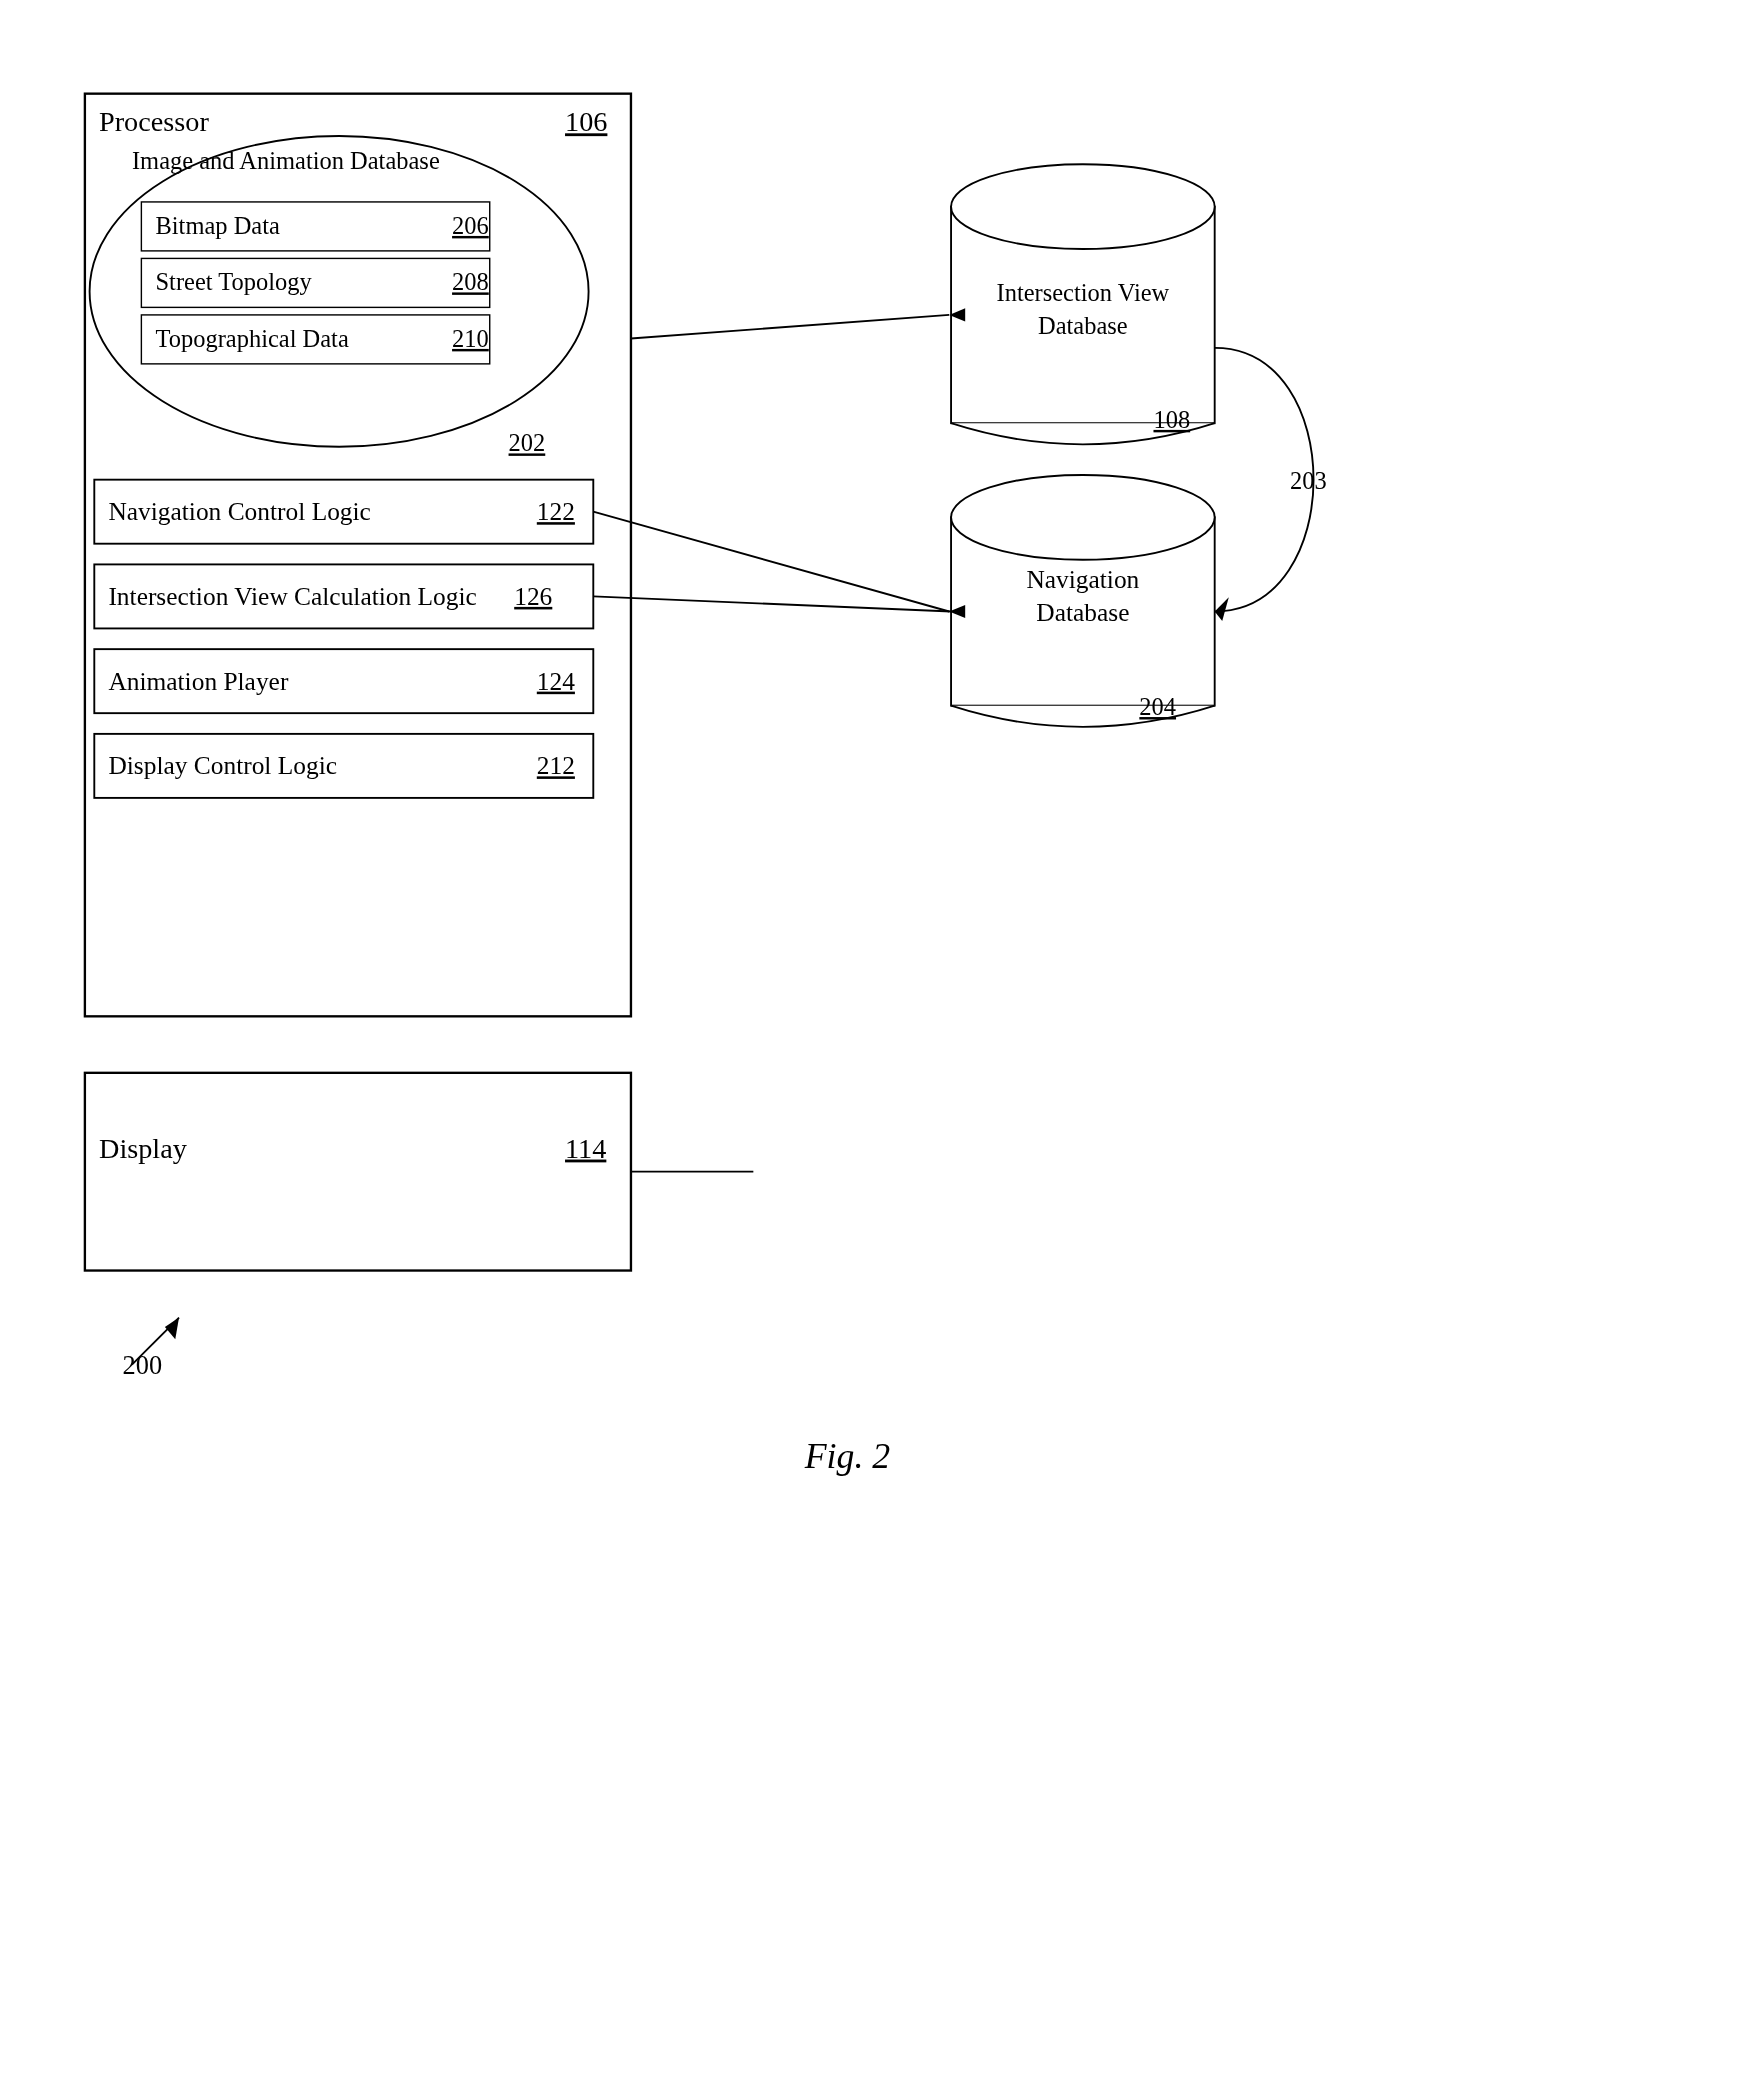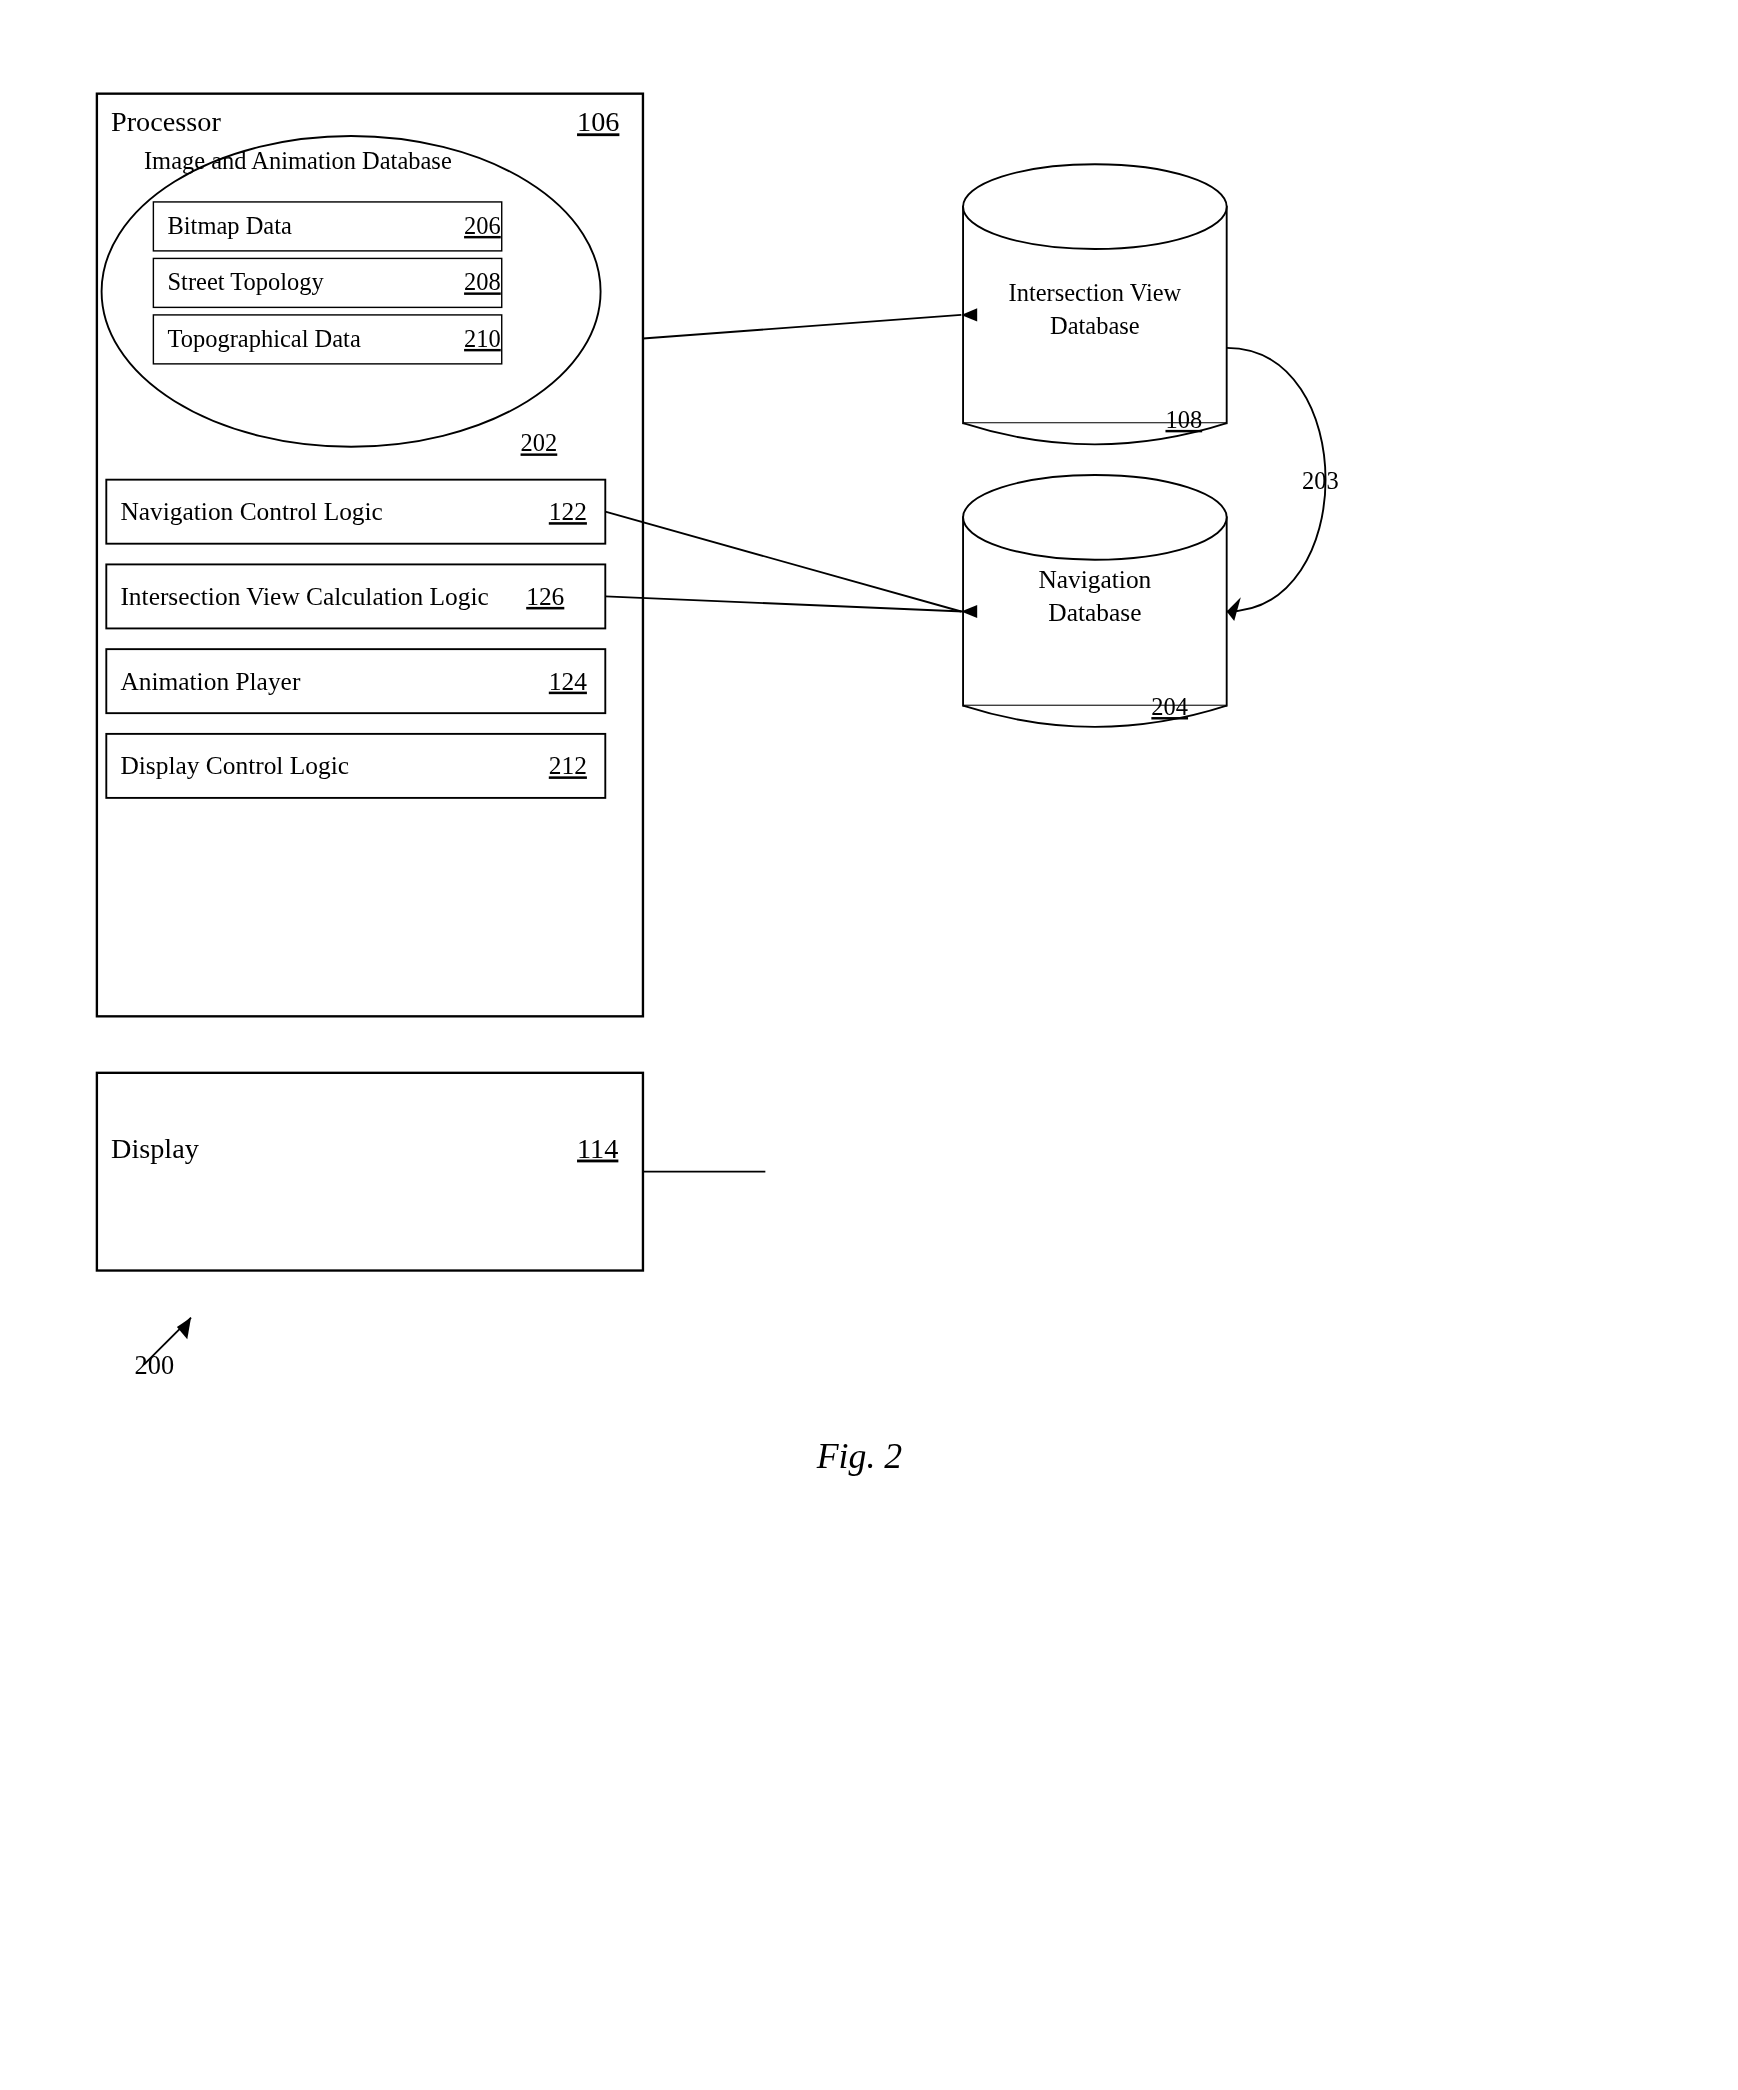--- a/index.html
+++ b/index.html
@@ -8,21 +8,21 @@
       font-family: 'Times New Roman', Times, serif;
       width: 1738px;
       height: 2090px;
       position: relative;
       overflow: hidden;
     }
 
     .diagram-container {
       position: absolute;
       top: 56px;
-      left: 59px;
+      left: 47px;
       width: 1648px;
       height: 1977px;
     }
   </style>
 </head>
 <body>
 
 <div class="diagram-container">
 
   <svg style="position:absolute;top:0;left:0;width:1601px;height:1883px;" viewBox="0 0 1700 2000" width="1601" height="1883">

